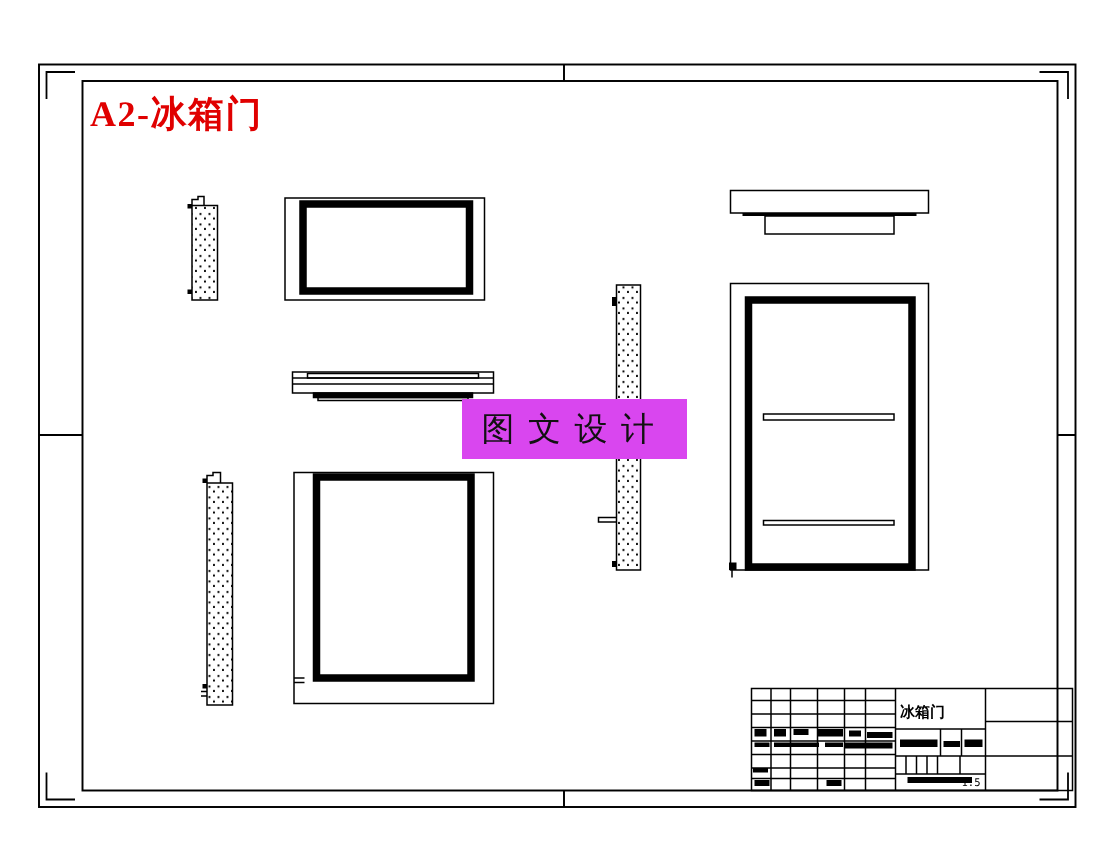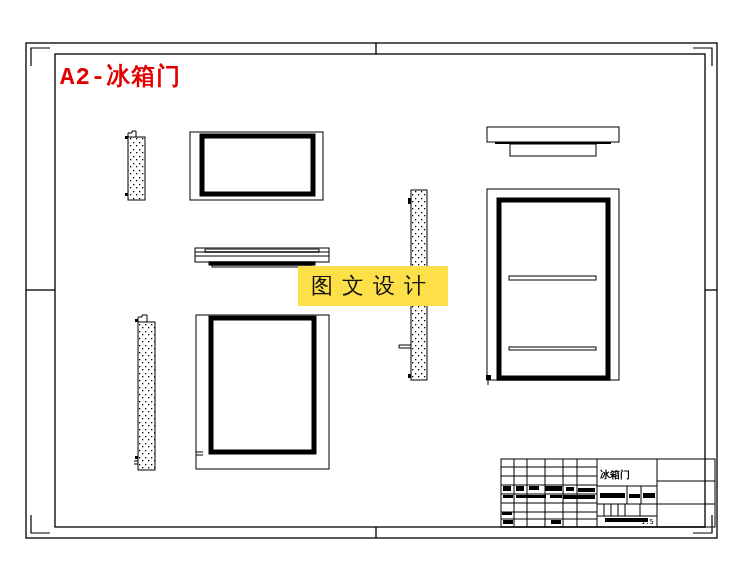--- a/index.html
+++ b/index.html
@@ -1,19 +1,19 @@
 <!DOCTYPE html>
 <html><head>
 <meta charset="utf-8">
 <style>
   html, body { margin:0; padding:0; background:#ffffff; }
   body { width:745px; height:576px; position:relative; overflow:hidden; font-family:"DejaVu Sans", sans-serif; }
   #sheet { position:absolute; left:0; top:0; width:745px; height:576px; }
-  .title-red { position:absolute; left:60px; top:60px; color:#e00000; font-family:Liberation Mono, monospace; font-weight:bold; font-size:24px; letter-spacing:1px; white-space:nowrap; }
-  .watermark { position:absolute; left:298px; top:266px; width:150px; height:40px; background:#fde047; display:flex; align-items:center; justify-content:center; font-family:"DejaVu Serif", serif; font-size:22px; letter-spacing:9px; color:#111; }
+  .title-red { position:absolute; left:60px; top:60px; color:#e00000; font-family:Liberation Serif, serif; font-weight:bold; font-size:24px; letter-spacing:1px; white-space:nowrap; }
+  .watermark { position:absolute; left:308px; top:266px; width:150px; height:40px; background:#d946ef; display:flex; align-items:center; justify-content:center; font-family:"DejaVu Serif", serif; font-size:22px; letter-spacing:9px; color:#111; }
   .tb-title { position:absolute; left:600px; top:468px; width:58px; font-family:"DejaVu Sans", sans-serif; font-size:10px; font-weight:bold; color:#000; }
   .tb-scale { position:absolute; left:641px; top:506px; font-size:7px; font-family:"DejaVu Sans Mono", monospace; color:#000;margin-top:12px; }
 </style>
 </head>
 <body>
 
 <svg id="sheet" viewBox="0 0 745 576" width="745" height="576" xmlns="http://www.w3.org/2000/svg">
   <defs>
     <pattern id="dots" width="6" height="7" patternUnits="userSpaceOnUse">
       <rect x="1" y="2" width="1.3" height="1.3" fill="#000"></rect>

